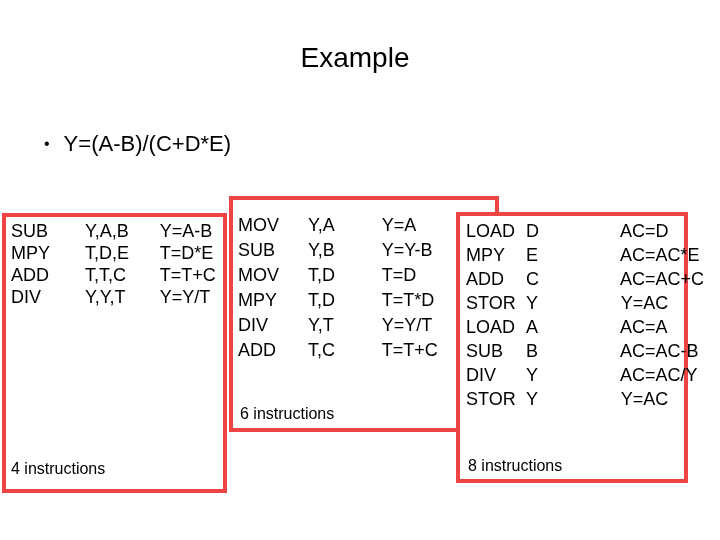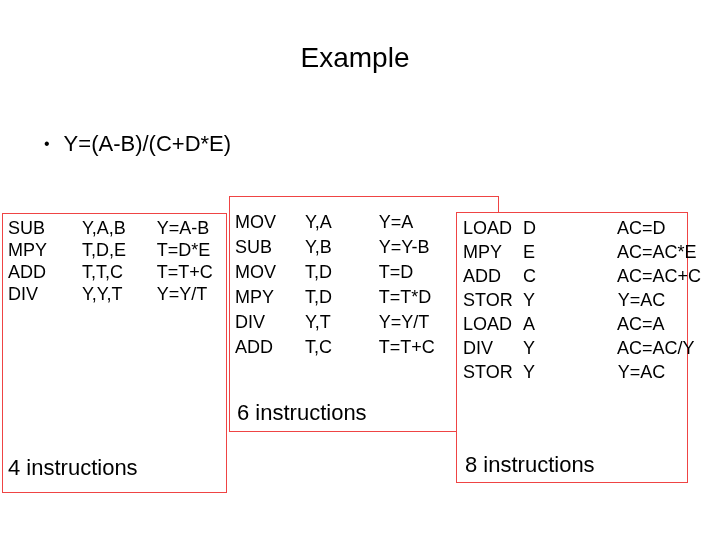--- a/index.html
+++ b/index.html
@@ -35,21 +35,21 @@
     white-space: nowrap;
   }
   .bullet-dot {
     display: inline-block;
     font-size: 16px;
     vertical-align: 2px;
     margin-right: 14px;
   }
   .box {
     position: absolute;
-    border: 1px solid #ef4444;
+    border: 4px solid #ef4444;
     box-sizing: border-box;
     background: #ffffff;
     font-size: 18px;
   }
   .box1 { left: 2px;   top: 213px; width: 225px; height: 280px; }
   .box2 { left: 229px; top: 196px; width: 270px; height: 236px; }
   .box3 { left: 456px; top: 212px; width: 232px; height: 271px; }
 
   .rows { white-space: nowrap; }
   .box1 .rows { padding: 3px 0 0 5px;  line-height: 22px; }
@@ -59,21 +59,21 @@
   .row .op, .row .args { display: inline-block; }
   .box1 .row .op   { width: 69px; }
   .box1 .row .args { width: 70px; }
   .box2 .row .op   { width: 65px; }
   .box2 .row .args { width: 69px; }
   .box3 .row .op   { width: 55px; }
   .box3 .row .args { width: 90px; }
 
   .count {
     position: absolute;
-    font-size: 22px;
+    font-size: 16px;
     white-space: nowrap;
   }
   .box1 .count { left: 5px; bottom: 11px; }
   .box2 .count { left: 7px; bottom: 5px; }
   .box3 .count { left: 8px; bottom: 4px; }
 </style>
 </head>
 <body>
 
 <div class="slide">
@@ -167,20 +167,25 @@
         <span class="op">STOR</span>
         <span class="args">Y</span>
         <span class="res">Y=AC</span>
       </div>
       <div class="row">
         <span class="op">LOAD</span>
         <span class="args">A</span>
         <span class="res">AC=A</span>
       </div>
       <div class="row">
+        <span class="op">SUB</span>
+        <span class="args">B</span>
+        <span class="res">AC=AC-B</span>
+      </div>
+      <div class="row">
         <span class="op">DIV</span>
         <span class="args">Y</span>
         <span class="res">AC=AC/Y</span>
       </div>
       <div class="row">
         <span class="op">STOR</span>
         <span class="args">Y</span>
         <span class="res">Y=AC</span>
       </div>
     </div>

